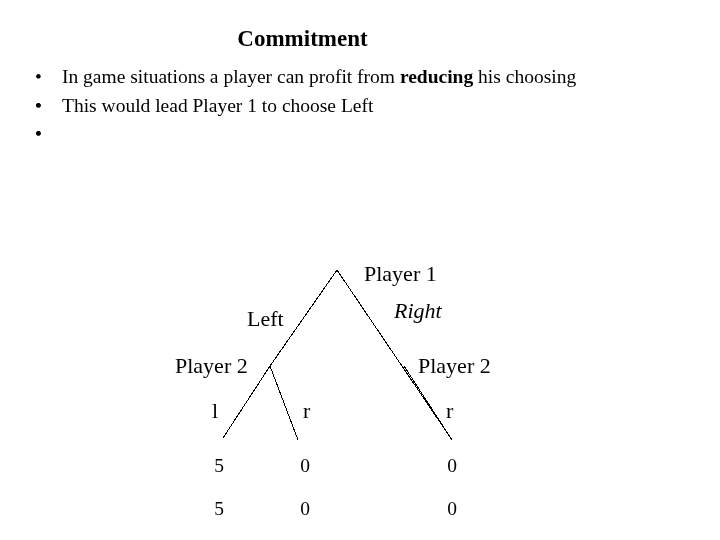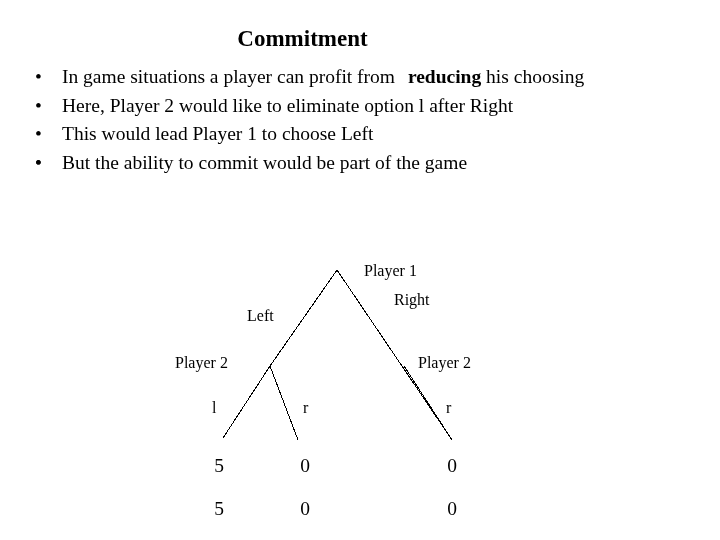--- a/index.html
+++ b/index.html
@@ -46,78 +46,77 @@
   }
   .bullet-marker {
     position: absolute;
     left: 9px;
     top: 0;
     font-size: 19.5px;
     line-height: 28.7px;
   }
   .bullet-text b {
     font-weight: bold;
-    margin-left: 8px;
   }
 
   
   #game-tree {
     position: absolute;
     left: 0;
     top: 0;
     width: 720px;
     height: 540px;
     pointer-events: none;
   }
   #tree-svg {
     position: absolute;
     left: 0;
     top: 0;
   }
   .tree-label {
     position: absolute;
-    font-size: 16px;
+    font-size: 22px;
     line-height: 1;
     white-space: nowrap;
   }
   .payoff {
     position: absolute;
     font-size: 19.5px;
     line-height: 1;
     white-space: nowrap;
     text-align: center;
     width: 24px;
   }
 </style>
 </head>
 <body>
 
 <div id="slide-title">Commitment</div>
 
 <div id="bullet-list">
     <div class="bullet-row"><span class="bullet-marker">•</span><span class="bullet-text"><span>In game situations a player can profit from </span><b>reducing</b><span> his choosing</span></span></div>
-    <div class="bullet-row"><span class="bullet-marker">•</span><span class="bullet-text"><span>Here, Player 2 would like to eliminate option l after Right</span></span></div>
+    <div class="bullet-row"><span class="bullet-marker">•</span></div>
     <div class="bullet-row"><span class="bullet-marker">•</span><span class="bullet-text"><span>This would lead Player 1 to choose Left</span></span></div>
     <div class="bullet-row"><span class="bullet-marker">•</span></div>
-    <div class="bullet-row"><span class="bullet-marker">•</span><span class="bullet-text"><span>But the ability to commit would be part of the game</span></span></div>
+    <div class="bullet-row"><span class="bullet-marker">•</span></div>
   </div>
 
 <div id="game-tree">
   <svg id="tree-svg" width="720" height="540">
       <line x1="337" y1="270" x2="270" y2="366" stroke="#000000" stroke-width="1" shape-rendering="crispEdges"></line>
       <line x1="337" y1="270" x2="452" y2="440" stroke="#000000" stroke-width="1" shape-rendering="crispEdges"></line>
       <line x1="270" y1="366" x2="223" y2="438" stroke="#000000" stroke-width="1" shape-rendering="crispEdges"></line>
       <line x1="270" y1="366" x2="298" y2="440" stroke="#000000" stroke-width="1" shape-rendering="crispEdges"></line>
       <line x1="404" y1="366" x2="452" y2="440" stroke="#000000" stroke-width="1" shape-rendering="crispEdges"></line>
     </svg>
 <div class="tree-label" style="left: 364px; top: 263px;">Player 1</div>
     <div class="tree-label" style="left: 175px; top: 355px;">Player 2</div>
     <div class="tree-label" style="left: 418px; top: 355px;">Player 2</div>
     <div class="tree-label" style="left: 241px; top: 308px; margin-left: 6px;">Left</div>
-    <div class="tree-label" style="left: 394px; top: 292px;">Right</div>
+    <div class="tree-label" style="left: 394px; top: 300px; font-style: italic;">Right</div>
     <div class="tree-label" style="left: 212px; top: 400px;">l</div>
     <div class="tree-label" style="left: 303px; top: 400px;">r</div>
     <div class="tree-label" style="left: 446px; top: 400px;">r</div>
     <div class="payoff" style="left: 207px; top: 456px;">5</div>
     <div class="payoff" style="left: 207px; top: 499px;">5</div>
     <div class="payoff" style="left: 293px; top: 456px;">0</div>
     <div class="payoff" style="left: 293px; top: 499px;">0</div>
     <div class="payoff" style="left: 440px; top: 456px;">0</div>
     <div class="payoff" style="left: 440px; top: 499px;">0</div>
   </div>

